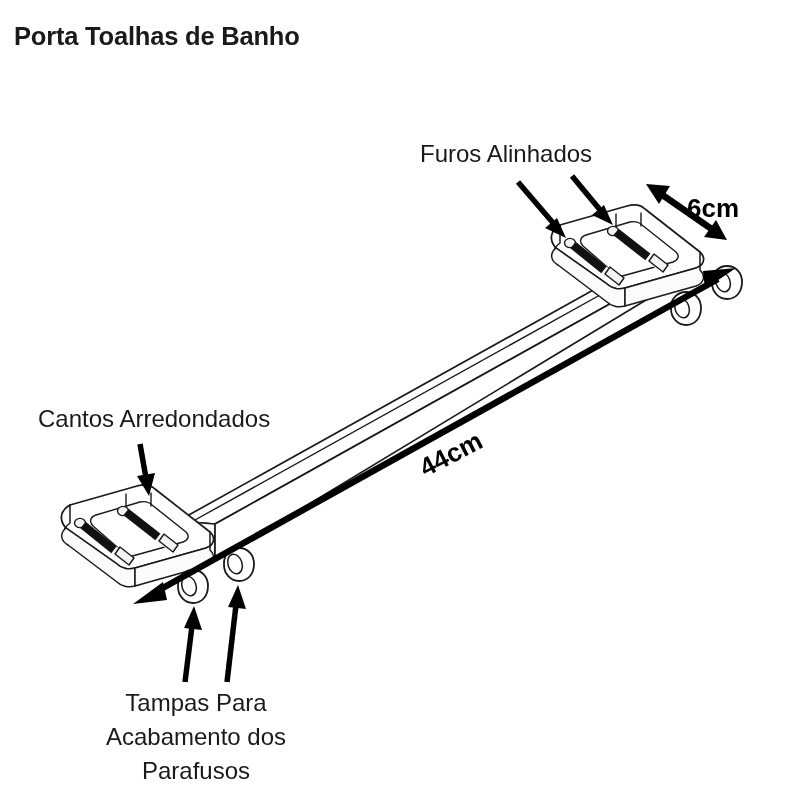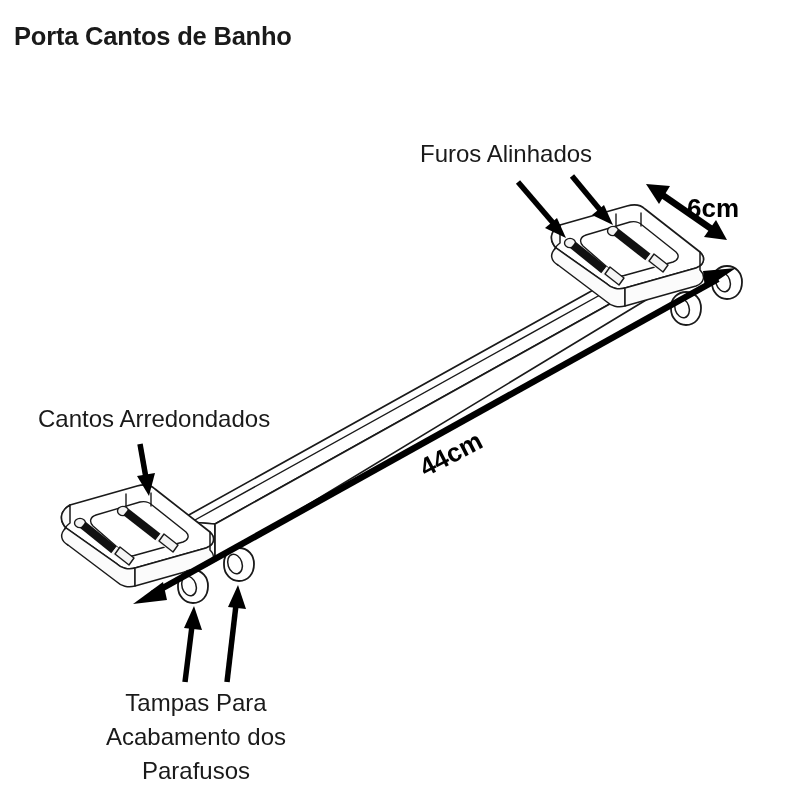--- a/index.html
+++ b/index.html
@@ -112,21 +112,21 @@
   }
   .arrow-head {
     fill: #000000;
   }
 </style>
 </head>
 <body>
 
 <div id="page-root">
 
-  <div class="page-title">Porta Cantos de Banho</div>
+  <div class="page-title">Porta Toalhas de Banho</div>
 
   <svg class="diagram" viewBox="0 0 800 800">
     <defs>
       <marker id="ah" markerWidth="6" markerHeight="6" refX="3" refY="3" orient="auto">
         <path d="M0,0 L6,3 L0,6 z" fill="#000"></path>
       </marker>
     </defs>
 
     <g>
 

